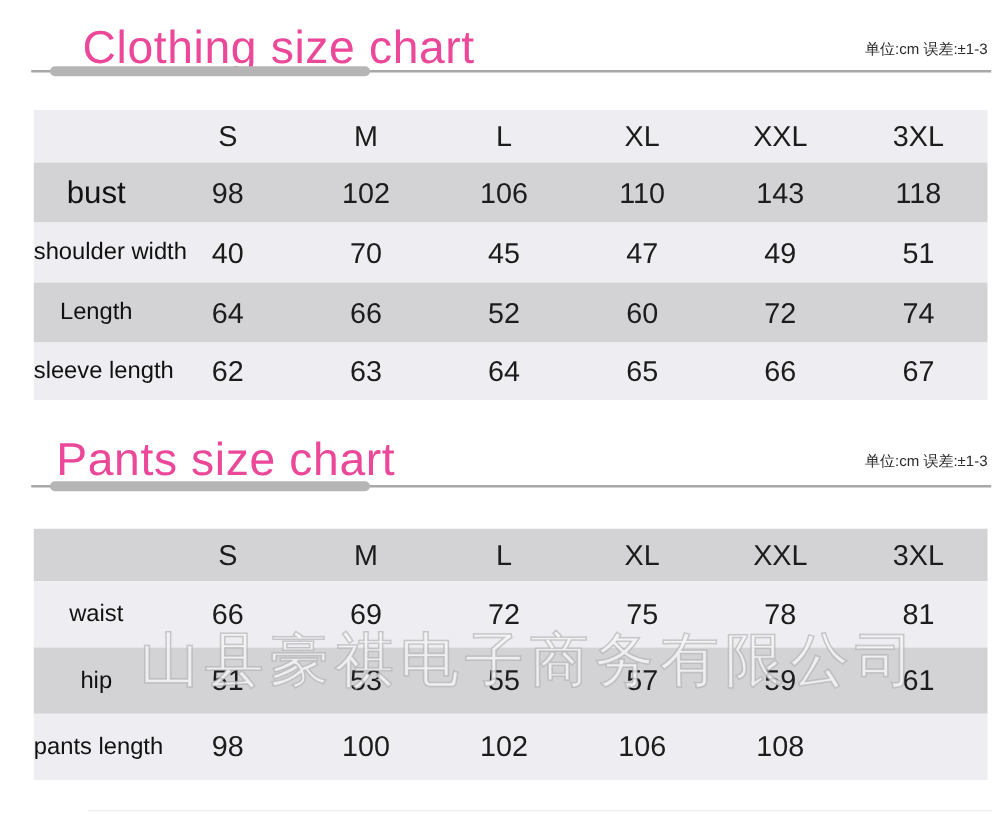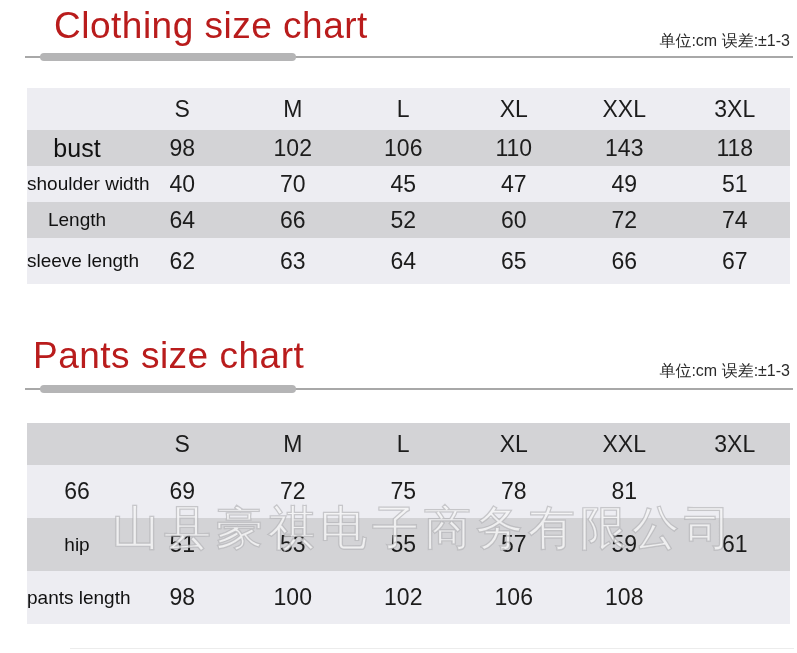--- a/index.html
+++ b/index.html
@@ -8,35 +8,35 @@
     width:797px; height:653px;
     background:#ffffff;
     overflow:hidden;
     font-family:"Liberation Sans", sans-serif;
     color:#1c1c1c;
   }
 
   
   .title {
     position:absolute;
-    margin:0;
+    margin:12px;
     font-size:37px;
     font-weight:500;
     letter-spacing:0.5px;
-    color:#b91c1c;
+    color:#ec4899;
     white-space:nowrap;
   }
   .t-clothing { left:54px; top:5px; }
   .t-pants    { left:33px; top:335px; }
 
   
   .unit-note {
     position:absolute;
     right:7px;
-    font-size:16px;
+    font-size:12px;
     color:#2a2a2a;
     white-space:nowrap;
   }
   .un1 { top:31px; }
   .un2 { top:361px; }
 
   
   .rule {
     position:absolute;
     left:25px;
@@ -61,21 +61,21 @@
     width:763px;
   }
   .t1 { top:88px; }
   .t2 { top:423px; }
 
   .tr {
     display:grid;
     grid-template-columns:100px repeat(6, 1fr);
     align-items:center;
   }
-  .t1 .tr { height:36px; }
+  .t1 .tr { height:48px; }
   .t1 .tr:first-child { height:42px; }
   .t1 .tr:last-child  { height:46px; }
   .t2 .tr { height:53px; }
   .t2 .tr:first-child { height:42px; }
 
   .t1 .tr:nth-child(odd)  { background:#ededf2; }
   .t1 .tr:nth-child(even) { background:#d3d3d6; }
   .t2 .tr:nth-child(odd)  { background:#d3d3d6; }
   .t2 .tr:nth-child(even) { background:#ededf2; }
 
@@ -178,20 +178,21 @@
     <div class="tr">
       <div class="td lbl"></div>
       <div class="td">S</div>
       <div class="td">M</div>
       <div class="td">L</div>
       <div class="td">XL</div>
       <div class="td">XXL</div>
       <div class="td">3XL</div>
     </div>
     <div class="tr">
+      <div class="td lbl">waist</div>
       <div class="td">66</div>
       <div class="td">69</div>
       <div class="td">72</div>
       <div class="td">75</div>
       <div class="td">78</div>
       <div class="td">81</div>
     </div>
     <div class="tr">
       <div class="td lbl">hip</div>
       <div class="td">51</div>

